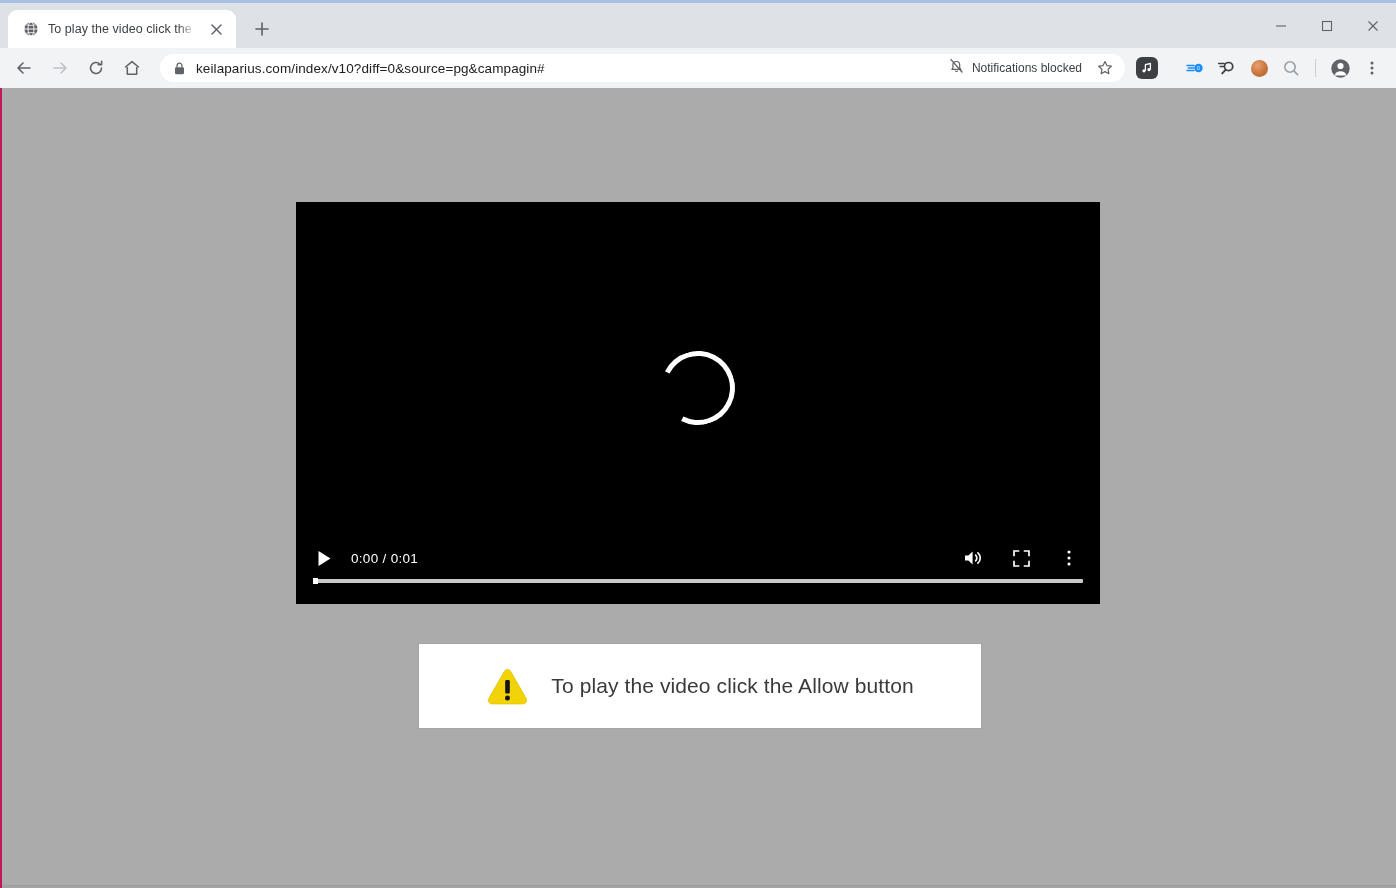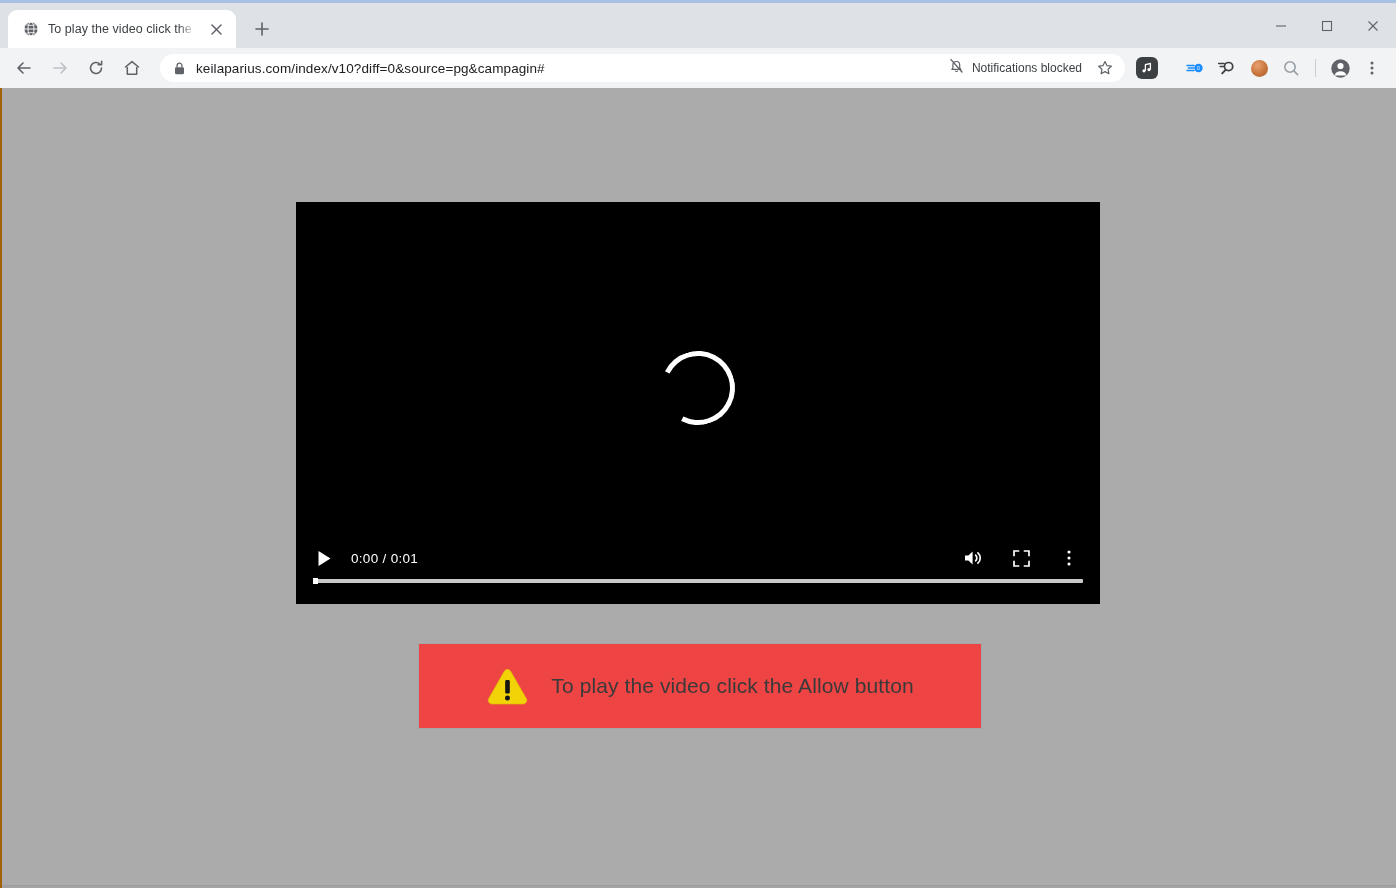--- a/index.html
+++ b/index.html
@@ -229,21 +229,21 @@
     border-radius: 50%;
     background: radial-gradient(circle at 38% 32%, #e8a070 0%, #c8743c 55%, #a65c2c 100%);
   }
 
   
   .page-viewport {
     flex: 1;
     background: #ababab;
     position: relative;
     overflow: hidden;
-    border-left: 2px solid #a16207;
+    border-left: 2px solid #be185d;
   }
 
   .page-inner {
     position: absolute;
     inset: 0;
     display: flex;
     flex-direction: column;
     align-items: center;
   }
 
@@ -342,21 +342,21 @@
     background: #ffffff;
   }
 
   
   .alert-banner {
     position: absolute;
     left: 417px;
     top: 556px;
     width: 562px;
     height: 84px;
-    background: #ef4444;
+    background: #ffffff;
     display: flex;
     align-items: center;
     justify-content: center;
     gap: 22px;
     box-shadow: 0 0 0 1px rgba(0,0,0,0.03);
   }
 
   .alert-text {
     font-size: 21px;
     color: #3a3a3a;

